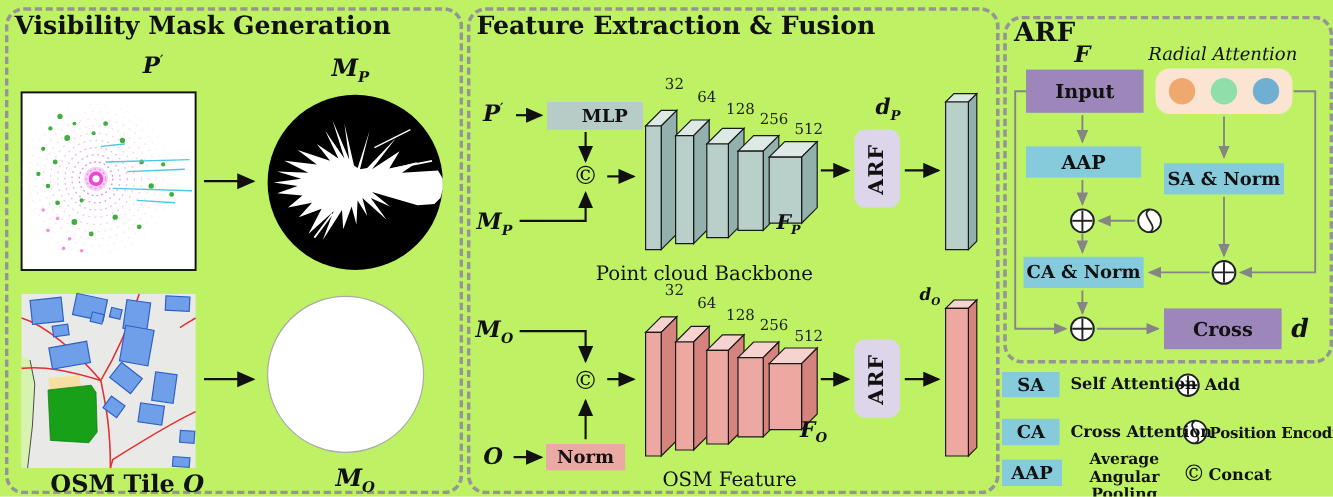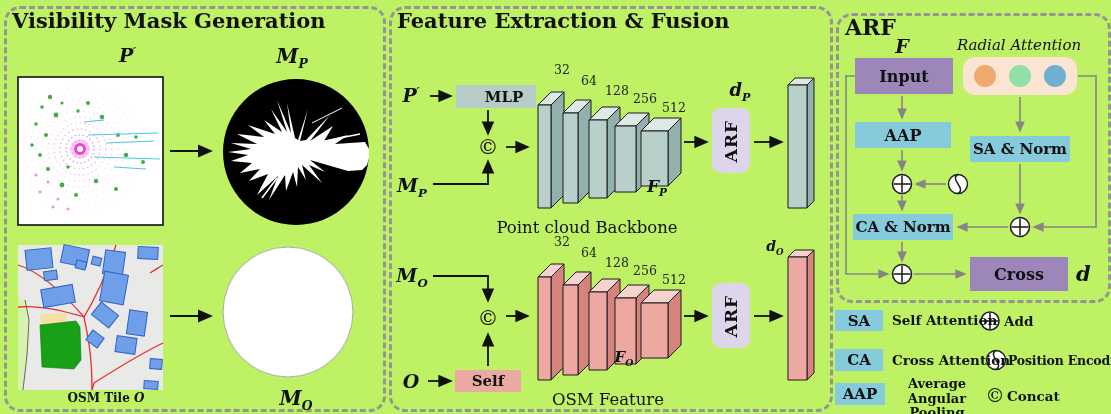--- a/index.html
+++ b/index.html
@@ -268,21 +268,21 @@
     </g>
     <g stroke="#222" stroke-width="1.5" fill="none">
       <circle cx="996" cy="360" r="9.5" fill="#fff"></circle>
       <path d="M 996,350.5 C 987,355.5 1005,364.5 996,369.5"></path>
     </g>
   </svg>
 
   <div class="abs ptitle" style="left:12px;top:8px;">Visibility Mask Generation</div>
   <div class="abs math" style="left:119px;top:44px;font-size:19px;"><span>P</span><sup style="font-size:0.55em;">′</sup></div>
   <div class="abs ctr math" style="left:292px;top:44px;font-size:20px;"><span>M</span><sub>P</sub></div>
-  <div class="abs ctr" style="left:106px;top:391px;font-weight:bold;font-size:12px;white-space:nowrap;"><span>OSM Tile </span><span class="math">O</span></div>
+  <div class="abs ctr" style="left:106px;top:391px;font-weight:bold;font-size:20px;white-space:nowrap;"><span>OSM Tile </span><span class="math">O</span></div>
   <div class="abs ctr math" style="left:296px;top:386px;font-size:20px;"><span>M</span><sub>O</sub></div>
 
   <div class="abs ptitle" style="left:397px;top:8px;">Feature Extraction &amp; Fusion</div>
   <div class="abs ctr math" style="left:411px;top:84px;font-size:19px;"><span>P</span><sup style="font-size:0.55em;">′</sup></div>
   <div class="node teal-box" style="left:456px;top:85px;width:64px;height:23px;font-size:15px;padding-left:16px;">MLP</div>
   <span class="copyright" style="left:488px;top:147px;">©</span>
   <div class="abs ctr math" style="left:412px;top:174px;font-size:19px;"><span>M</span><sub>P</sub></div>
 
   <div class="chan" style="left:562px;top:62px;">32</div>
   <div class="chan" style="left:589px;top:73px;">64</div>
@@ -293,28 +293,28 @@
   <div class="cap" style="left:587px;top:218px;">Point cloud Backbone</div>
 
   <div class="node lav-box" style="left:712px;top:108px;width:38px;height:65px;">
       <span style="transform:rotate(-90deg);font-size:17px;letter-spacing:1px;">ARF</span>
     </div>
   <div class="abs ctr math" style="left:740px;top:79px;font-size:18px;"><span>d</span><sub>P</sub></div>
 
   <div class="abs ctr math" style="left:412px;top:264px;font-size:19px;"><span>M</span><sub>O</sub></div>
   <span class="copyright" style="left:488px;top:318px;">©</span>
   <div class="abs ctr math" style="left:411px;top:370px;font-size:19px;">O</div>
-  <div class="node pink-box" style="left:455px;top:370px;width:66px;height:22px;font-size:15px;">Self</div>
+  <div class="node pink-box" style="left:455px;top:370px;width:66px;height:22px;font-size:15px;">Norm</div>
 
   <div class="chan" style="left:562px;top:234px;">32</div>
   <div class="chan" style="left:589px;top:245px;">64</div>
   <div class="chan" style="left:617px;top:255px;">128</div>
   <div class="chan" style="left:645px;top:263px;">256</div>
   <div class="chan" style="left:674px;top:272px;">512</div>
-  <div class="abs ctr math" style="left:624px;top:348px;font-size:15px;"><span>F</span><sub>O</sub></div>
+  <div class="abs ctr math" style="left:678px;top:348px;font-size:18px;"><span>F</span><sub>O</sub></div>
   <div class="cap" style="left:608px;top:390px;">OSM Feature</div>
 
   <div class="node lav-box" style="left:712px;top:283px;width:38px;height:65px;">
       <span style="transform:rotate(-90deg);font-size:17px;letter-spacing:1px;">ARF</span>
     </div>
   <div class="abs ctr math" style="left:775px;top:238px;font-size:14px;"><span>d</span><sub>O</sub></div>
 
   <div class="abs" style="left:845px;top:14px;font-weight:bold;font-size:22px;">ARF</div>
   <div class="abs ctr math" style="left:902px;top:35px;font-size:19px;">F</div>
   <div class="node purple-box" style="left:855px;top:58px;width:98px;height:36px;font-size:16px;">Input</div>

